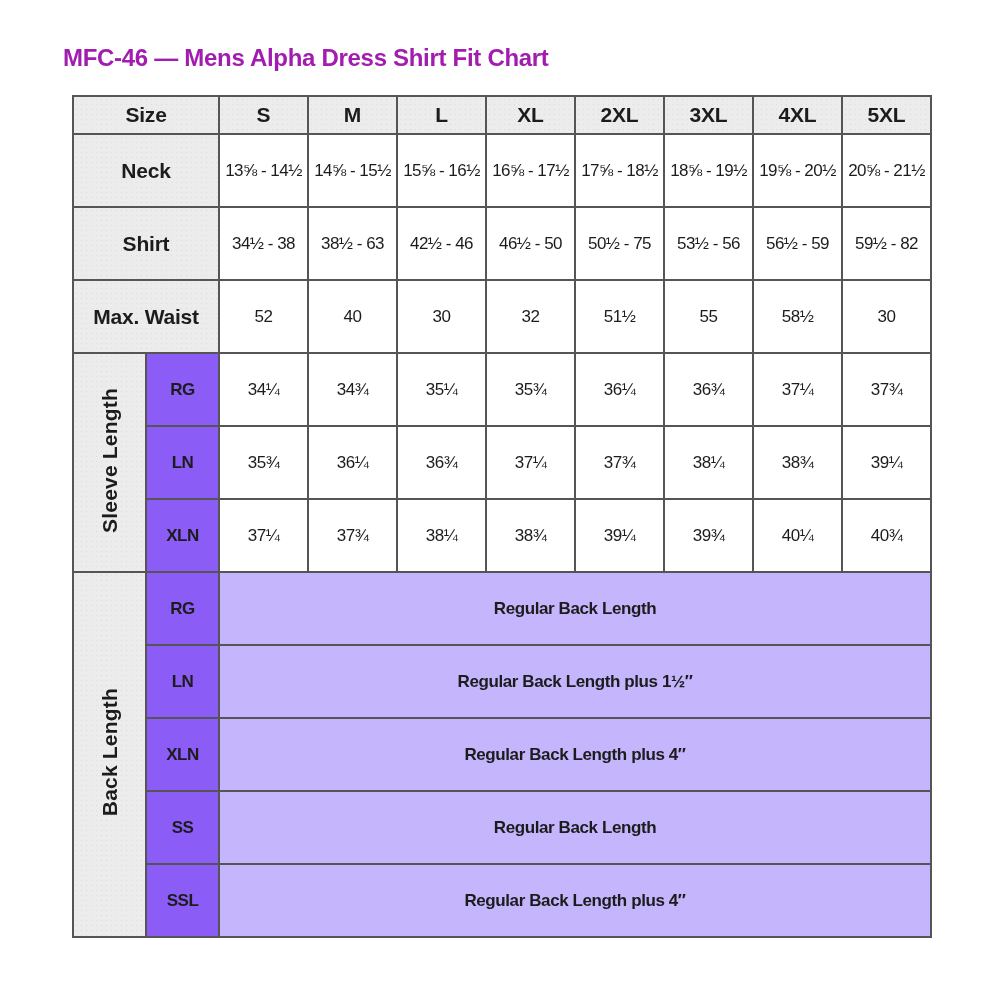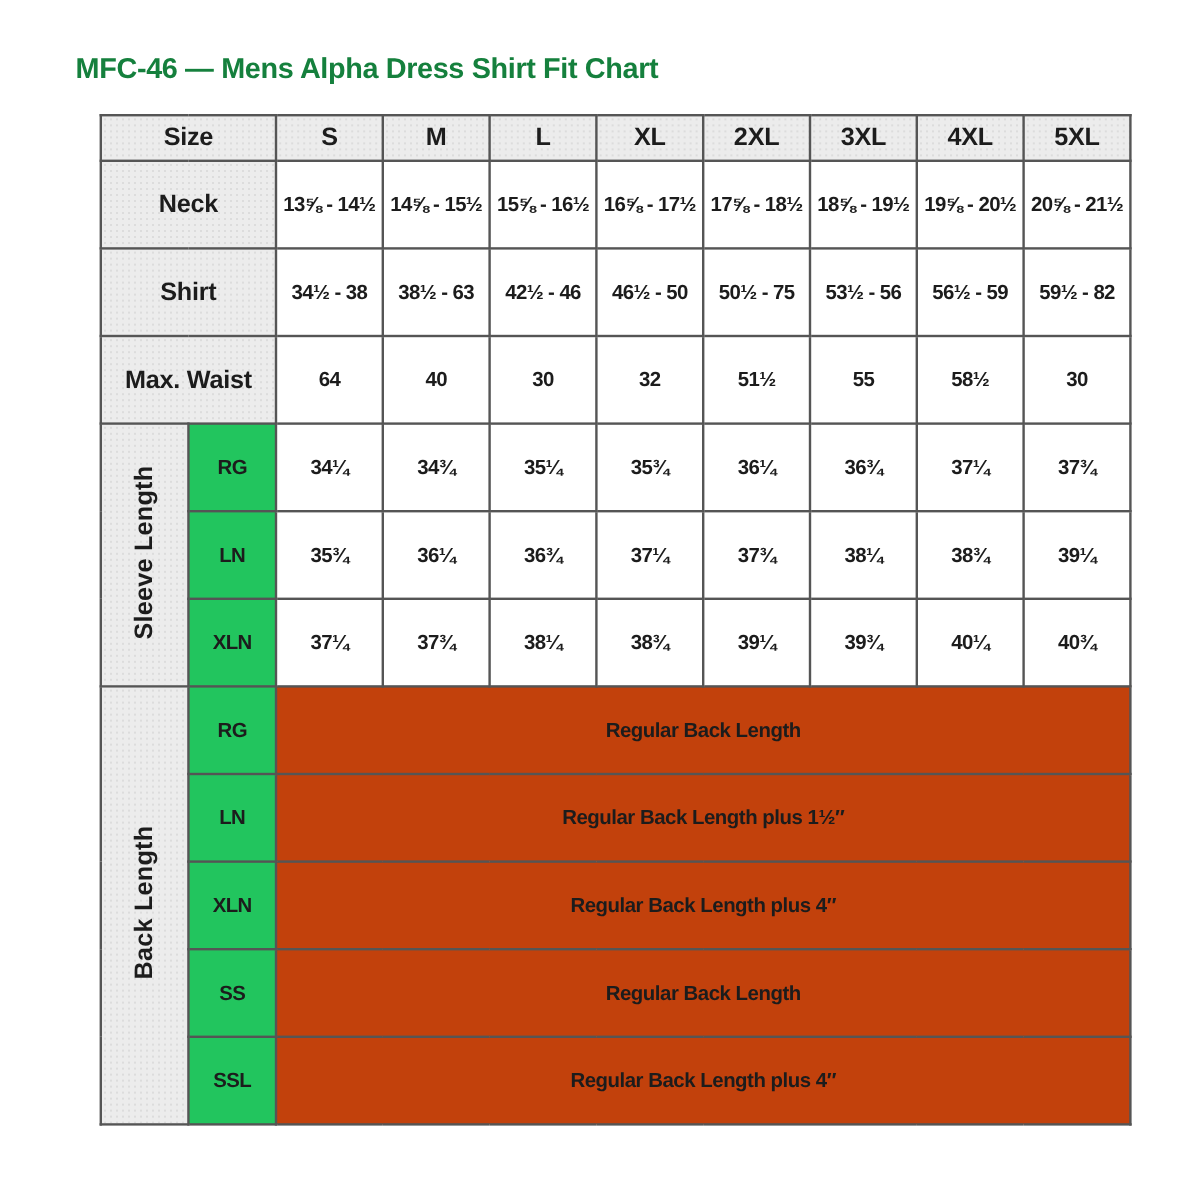--- a/index.html
+++ b/index.html
@@ -12,31 +12,30 @@
     font-family: "Liberation Sans", sans-serif;
     color: #1c1c1c;
   }
   .title {
     position: absolute;
     left: 63px;
     top: 44px;
     font-size: 24px;
     font-weight: 700;
     letter-spacing: -0.3px;
-    color: #15803d;
+    color: #a21caf;
     white-space: nowrap;
   }
   table.fit {
     position: absolute;
     left: 72px;
     top: 95px;
     border-collapse: collapse;
     table-layout: fixed;
     width: 858px;
-    margin-left: 11px;
   }
   table.fit th, table.fit td {
     border: 2px solid #555555;
     text-align: center;
     vertical-align: middle;
     padding: 0;
   }
   tr.hdr { height: 38px; }
   tr.row { height: 73px; }
   .shade {
@@ -44,32 +43,32 @@
     background-image: radial-gradient(#dcdcdc 0.8px, transparent 0.9px);
     background-size: 5px 5px;
   }
   .lab {
     font-size: 21px;
     font-weight: 700;
     letter-spacing: -0.2px;
   }
   .num {
     font-size: 17px;
-    font-weight: 700;
+    font-weight: 400;
     letter-spacing: -0.5px;
     white-space: nowrap;
   }
   .sublab {
-    background: #22c55e;
+    background: #8b5cf6;
     font-size: 17px;
     font-weight: 700;
     letter-spacing: -0.5px;
   }
   .merged {
-    background: #c2410c;
+    background: #c4b5fd;
     font-size: 17px;
     font-weight: 700;
     letter-spacing: -0.4px;
   }
   .vlab { background-clip: padding-box; }
   .vtext {
     display: inline-block;
     writing-mode: vertical-rl;
     transform: rotate(180deg);
     font-size: 21px;
@@ -131,21 +130,21 @@
       <td class="num">42½ - 46</td>
       <td class="num">46½ - 50</td>
       <td class="num">50½ - 75</td>
       <td class="num">53½ - 56</td>
       <td class="num">56½ - 59</td>
       <td class="num">59½ - 82</td>
     </tr>
 
     <tr class="row">
       <th colspan="2" class="shade lab">Max. Waist</th>
-      <td class="num">64</td>
+      <td class="num">52</td>
       <td class="num">40</td>
       <td class="num">30</td>
       <td class="num">32</td>
       <td class="num">51½</td>
       <td class="num">55</td>
       <td class="num">58½</td>
       <td class="num">30</td>
     </tr>
 
     <tr class="row">

